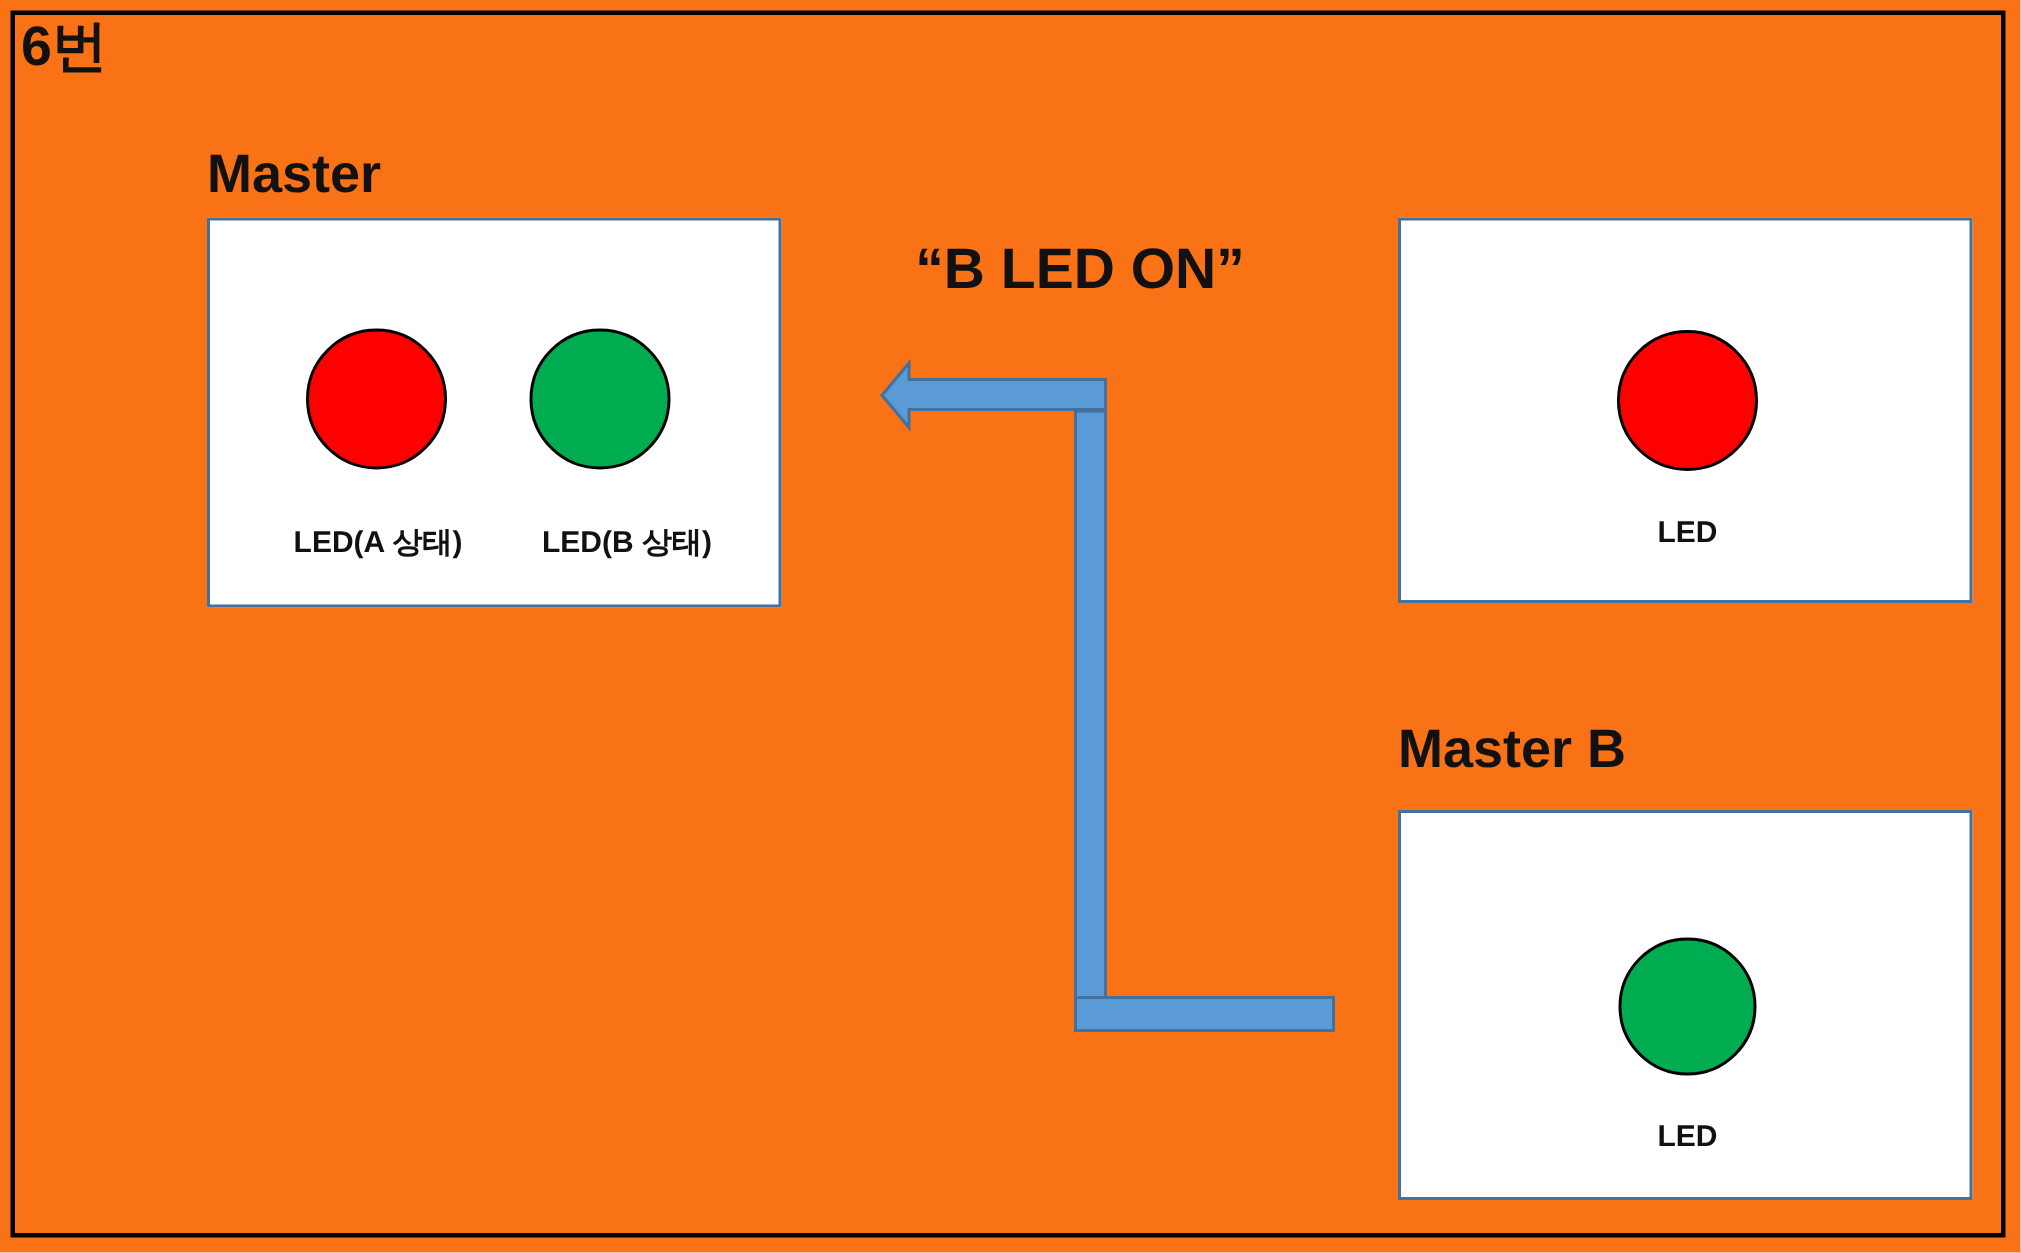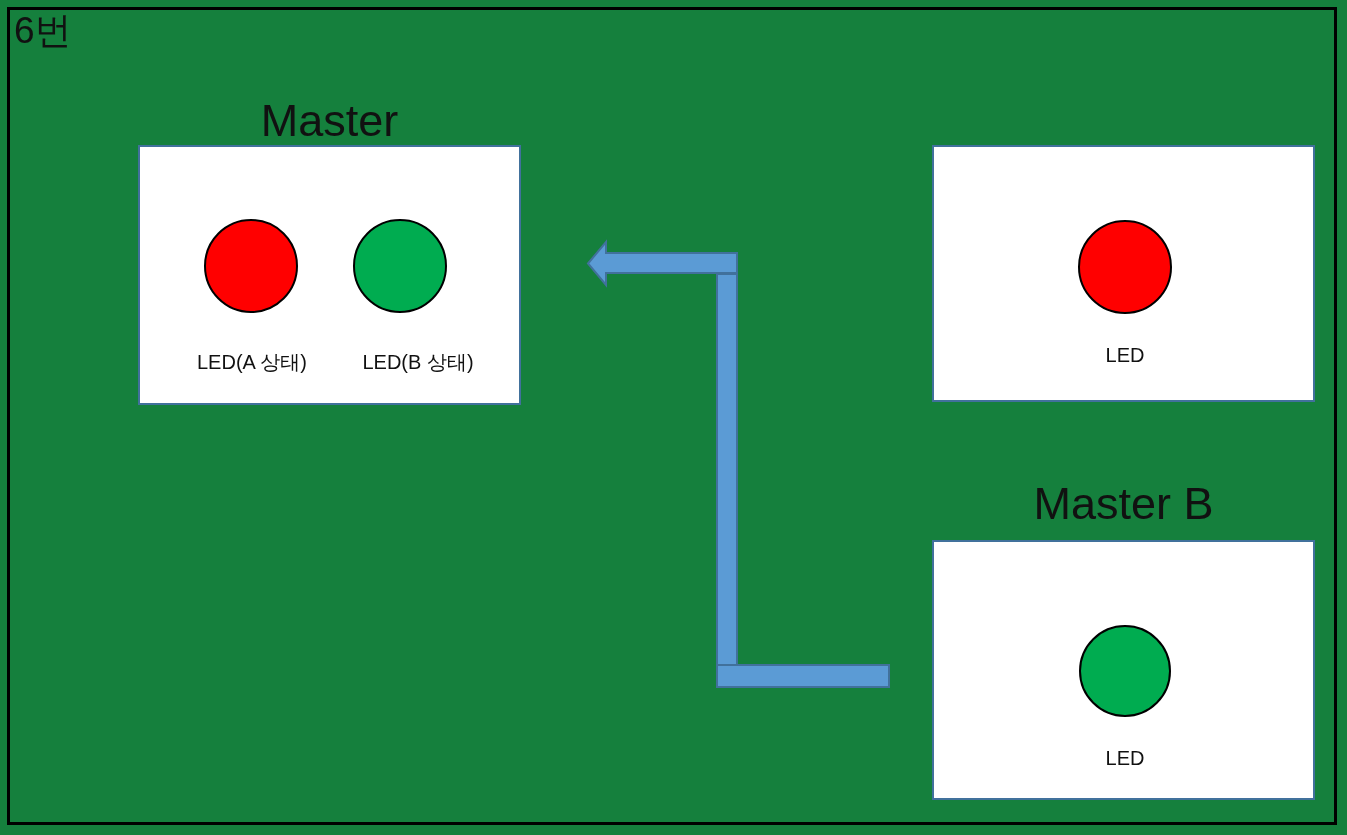--- a/index.html
+++ b/index.html
@@ -6,41 +6,42 @@
     margin: 0;
     padding: 0;
     background: #ffffff;
     font-family: "Liberation Sans", "DejaVu Sans", sans-serif;
     color: #111111;
   }
   #stage {
     position: relative;
     width: 1347px;
     height: 835px;
-    background: #15803d;
+    background: #f97316;
     overflow: hidden;
+    font-weight: bold;
   }
   .abs { position: absolute; }
   .outer-frame {
     left: 7px; top: 7px;
     width: 1330px; height: 818px;
     border-style: solid;
     border-width: 3px;
     box-sizing: border-box;
     background: transparent;
   }
   .corner-label {
     left: 14px; top: 10px;
     font-size: 37px;
     line-height: 1.15;
     white-space: nowrap;
   }
   .device-title {
-    text-align: center;
-    font-size: 45px;
+    text-align: left;
+    font-size: 36px;
     line-height: 1.1;
     white-space: nowrap;
   }
   .device-box {
     border-style: solid;
     border-width: 2px;
     box-sizing: border-box;
     background: #ffffff;
   }
   .led-circle {
@@ -82,20 +83,21 @@
   <div class="abs device-box" style="left: 138px; top: 145px; width: 383px; height: 260px; border-color: rgb(65, 113, 156);"></div>
 
   <div class="abs led-circle" style="left: 204px; top: 219px; width: 94px; height: 94px; background-color: rgb(255, 0, 0); border-color: rgb(0, 0, 0);"></div>
 
   <div class="abs led-circle" style="left: 353px; top: 219px; width: 94px; height: 94px; background-color: rgb(0, 172, 80); border-color: rgb(0, 0, 0);"></div>
 
   <div class="abs led-label" style="left:174px; top:350px; width:156px;">LED(A 상태)</div>
 
   <div class="abs led-label" style="left:343px; top:350px; width:150px;">LED(B 상태)</div>
 
+  <div class="abs message-label" style="left:560px; top:160px; width:320px;">“B LED ON”</div>
 
 
   <div class="abs device-box" style="left: 932px; top: 145px; width: 383px; height: 257px; border-color: rgb(65, 113, 156);"></div>
 
   <div class="abs led-circle" style="left: 1078px; top: 220px; width: 94px; height: 94px; background-color: rgb(255, 0, 0); border-color: rgb(0, 0, 0);"></div>
 
   <div class="abs led-label" style="left:1025px; top:343px; width:200px;">LED</div>
 
   <div class="abs device-title" style="left:932px; top:479px; width:383px;">Master B</div>
 

